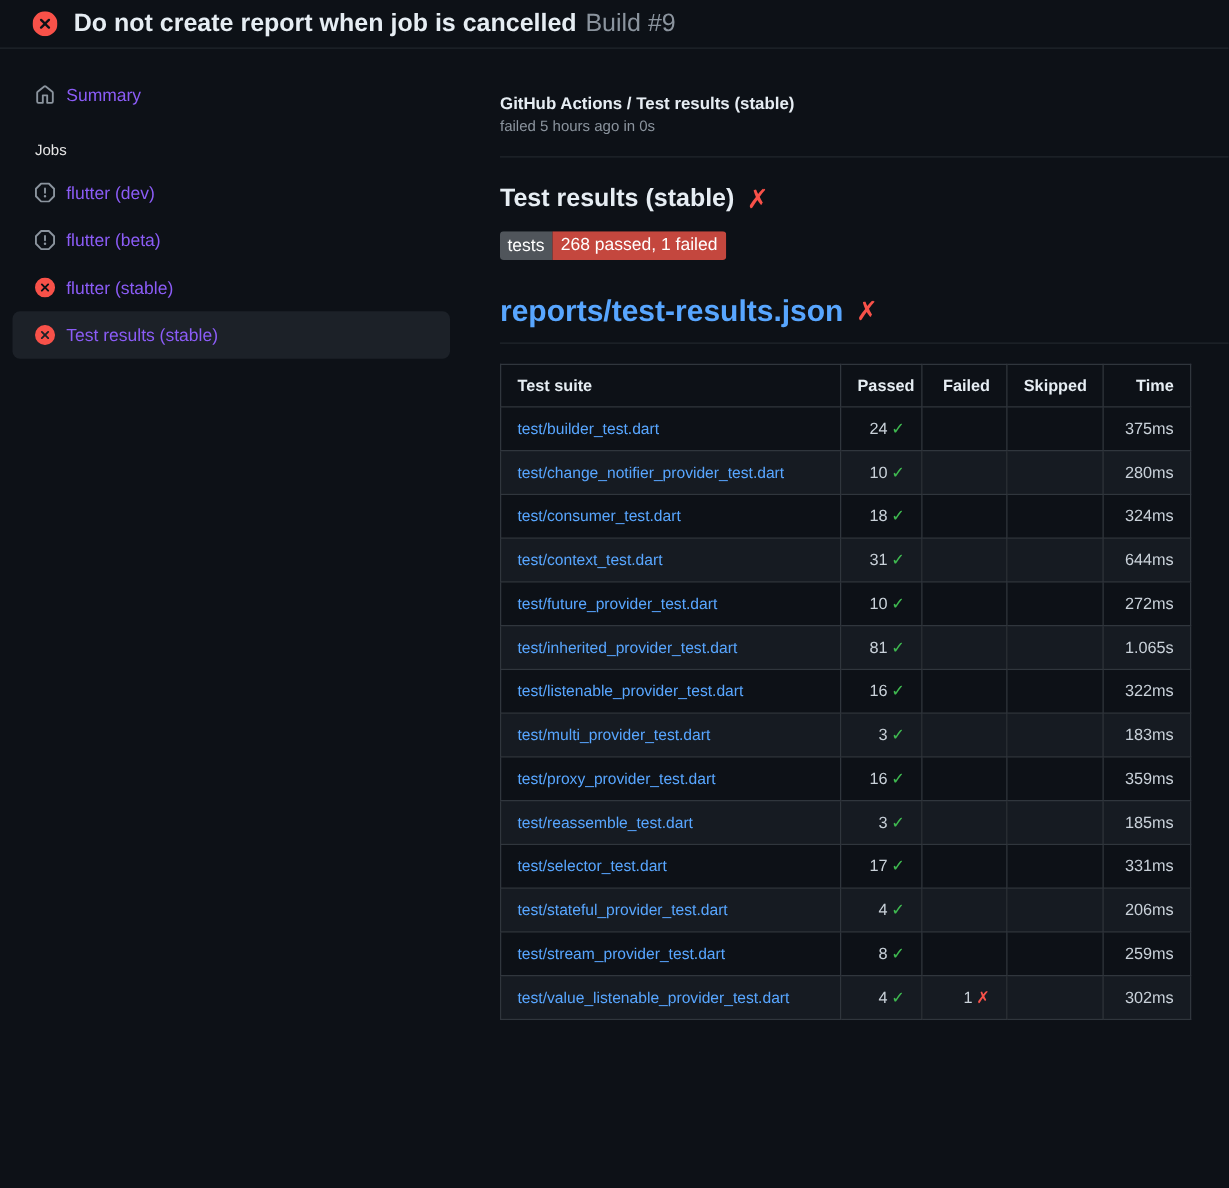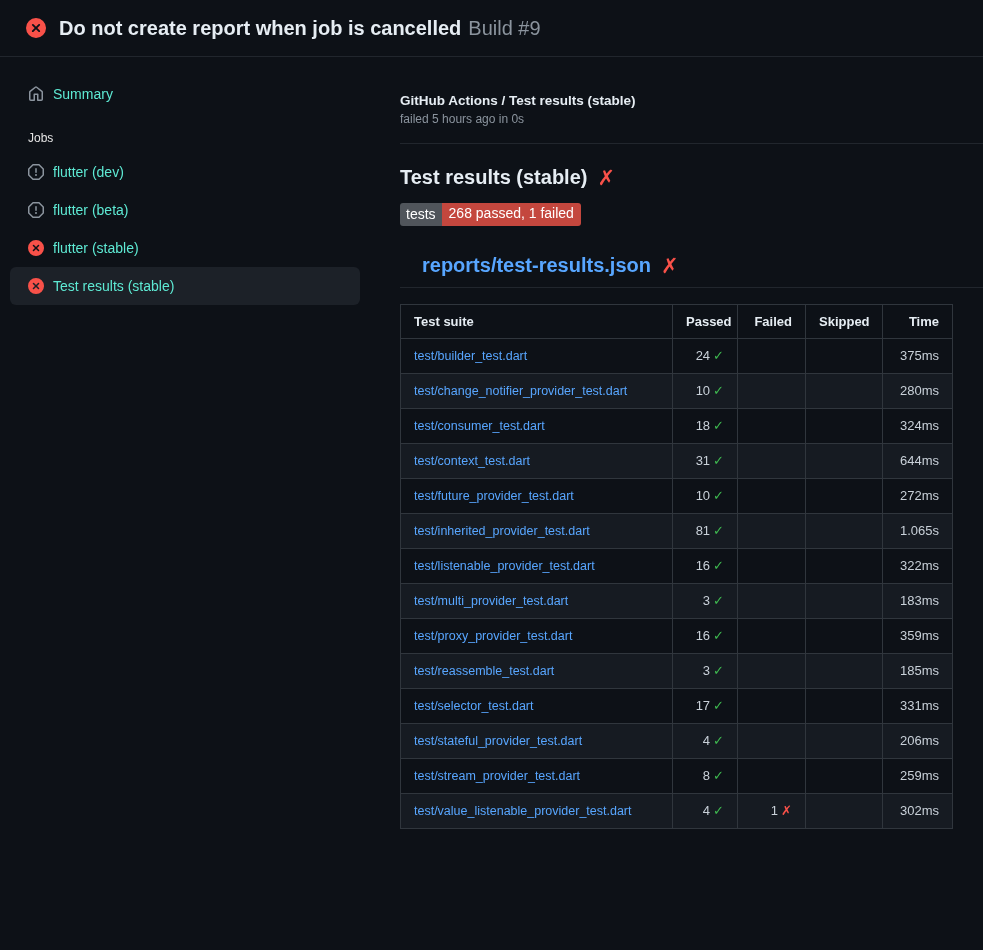--- a/index.html
+++ b/index.html
@@ -12,35 +12,35 @@
   * { box-sizing: border-box; }
   html, body { margin: 0; padding: 0; }
   body {
     width: 983px; height: 950px; overflow: hidden;
     background: #0d1117; color: #c9d1d9;
     font-family: "Liberation Sans", "DejaVu Sans", sans-serif;
   }
   
   .topbar {
     display: flex; align-items: center; gap: 13px;
-    height: 57px; padding: 0 16px 0 26px;
+    height: 39px; padding: 0 16px 0 26px;
     border-bottom: 1px solid #21262d;
     text-align: right;
   }
   .icon-20 { display: flex; color: var(--red); }
   .icon-20 svg { width: 20px; height: 20px; display: block; }
   .top-title { margin: 0; font-size: 20px; font-weight: bold; color: #e6edf3; }
   .build { color: #8b949e; font-weight: normal; margin-left: 7px; }
   
   .layout { display: flex; align-items: flex-start; }
   .sidebar { width: 370px; flex: 0 0 370px; padding-top: 18px; }
   .side-item {
     display: flex; align-items: flex-end; gap: 9px;
     margin: 0 10px; padding: 11px 18px; border-radius: 6px;
-    font-size: 14px; color: #5eead4; cursor: pointer;
+    font-size: 14px; color: #8b5cf6; cursor: pointer;
   }
   .side-item.selected { background: #1c2128; }
   .side-item svg { display: block; }
   .jobs-label { font-size: 12px; color: #e5e5e5; padding: 18px 28px 8px; }
   .job-icon { display: flex; }
   .job-icon.failed { color: var(--red); }
   .job-icon.cancelled { color: #8b949e; }
   .home-icon { color: #8b949e; display: flex; }
   
   .main { flex: 1; min-width: 0; padding: 36px 0 0 30px; }
@@ -53,21 +53,21 @@
   .badge {
     display: inline-flex; margin-top: 14px; font-size: 14px;
     border-radius: 3px; overflow: hidden; color: #ffffff; line-height: 1.2;
   }
   .badge-label { background: var(--badge-label-bg); padding: 3px 6px; }
   .badge-value { background: var(--badge-value-bg); padding: 2px 7px; }
   .report-head {
     display: flex; align-items: center; gap: 10px;
     margin-top: 28px; padding-bottom: 10px; border-bottom: 1px solid #21262d;
   }
-  .report-link { font-size: 20px; font-weight: bold; color: var(--link); text-decoration: none; margin-left: 22px; }
+  .report-link { font-size: 24px; font-weight: bold; color: var(--link); text-decoration: none; }
   .summary { margin: 20px 0 0; font-size: 13.5px; color: #c9d1d9; }
   .summary b { color: #e6edf3; }
   
   .results {
     border-collapse: collapse; table-layout: fixed;
     width: 552px; margin-top: 16px; font-size: 13px;
   }
   .results th, .results td {
     border: 1px solid #30363d; padding: 8px 13px;
     white-space: nowrap; overflow: hidden; line-height: 17px;

